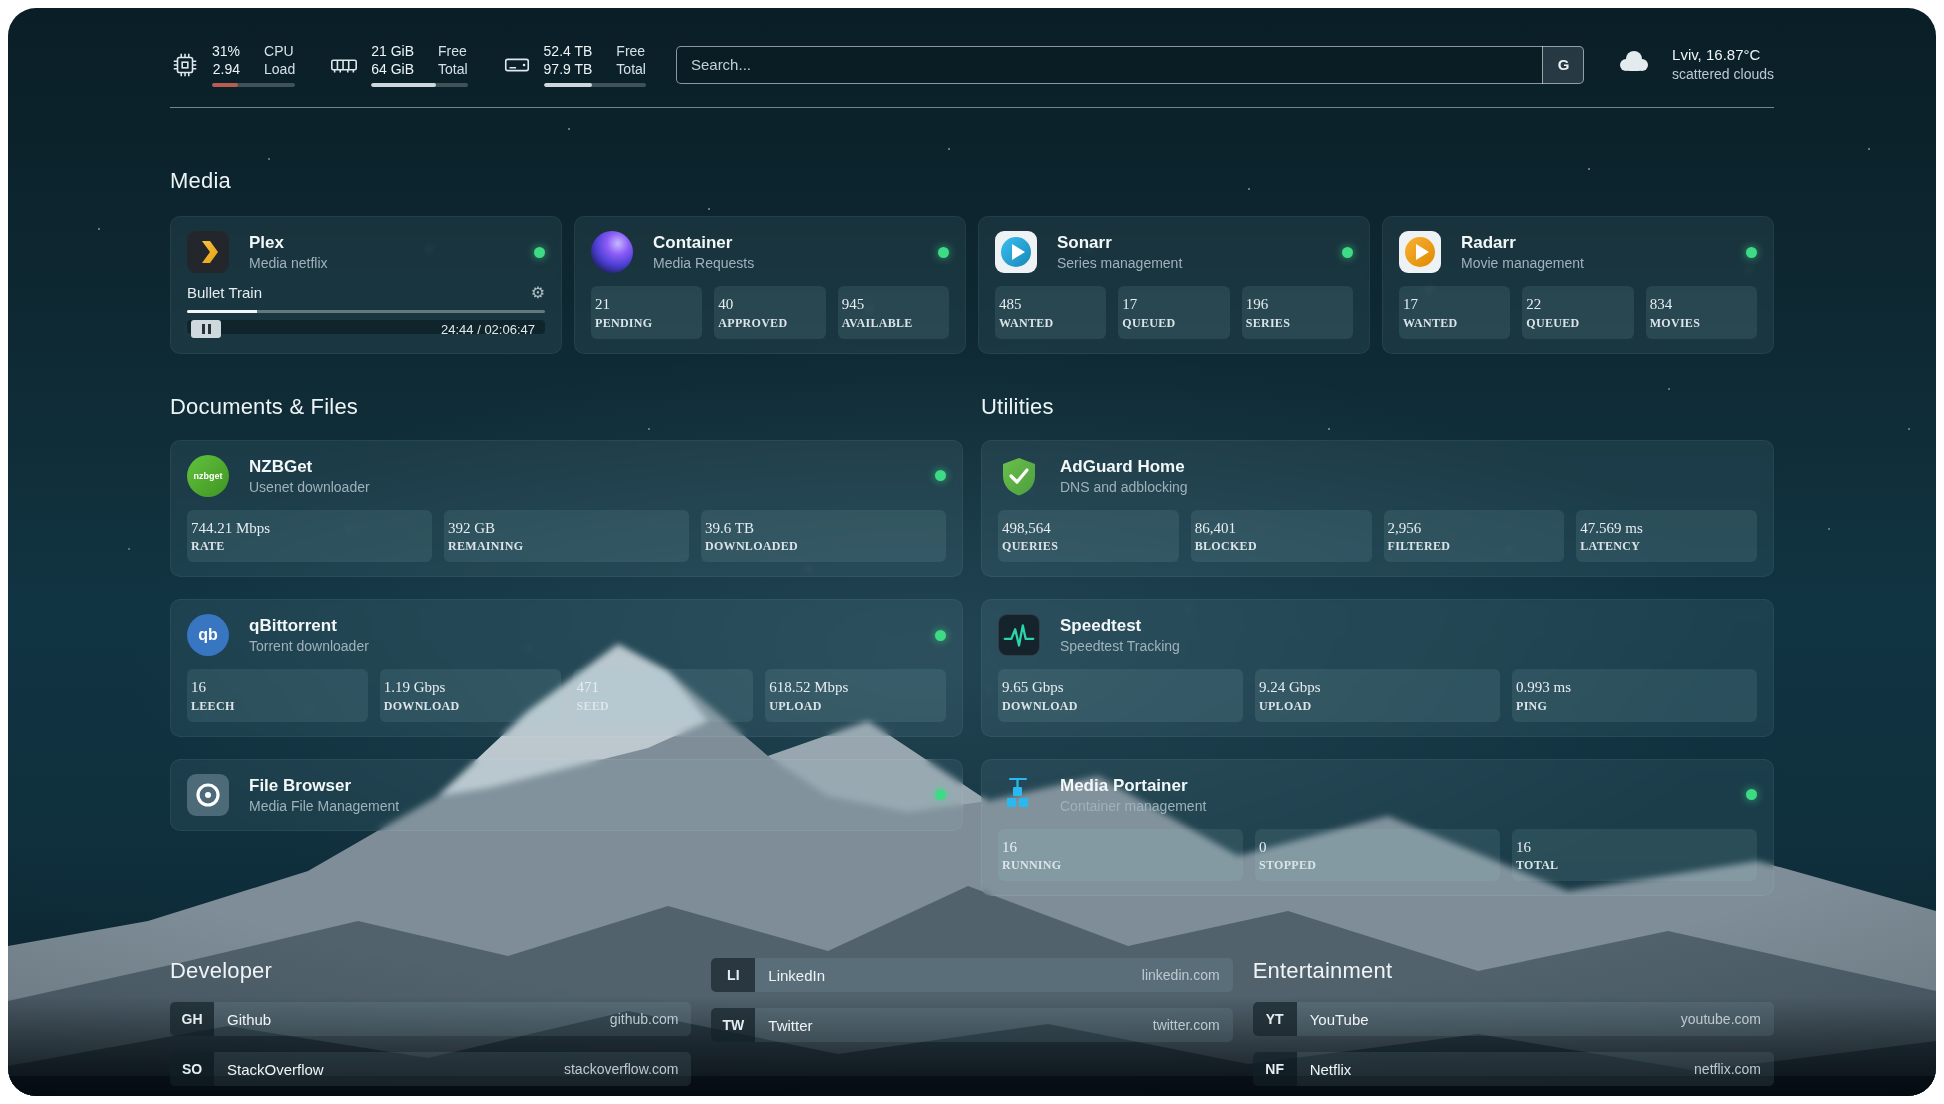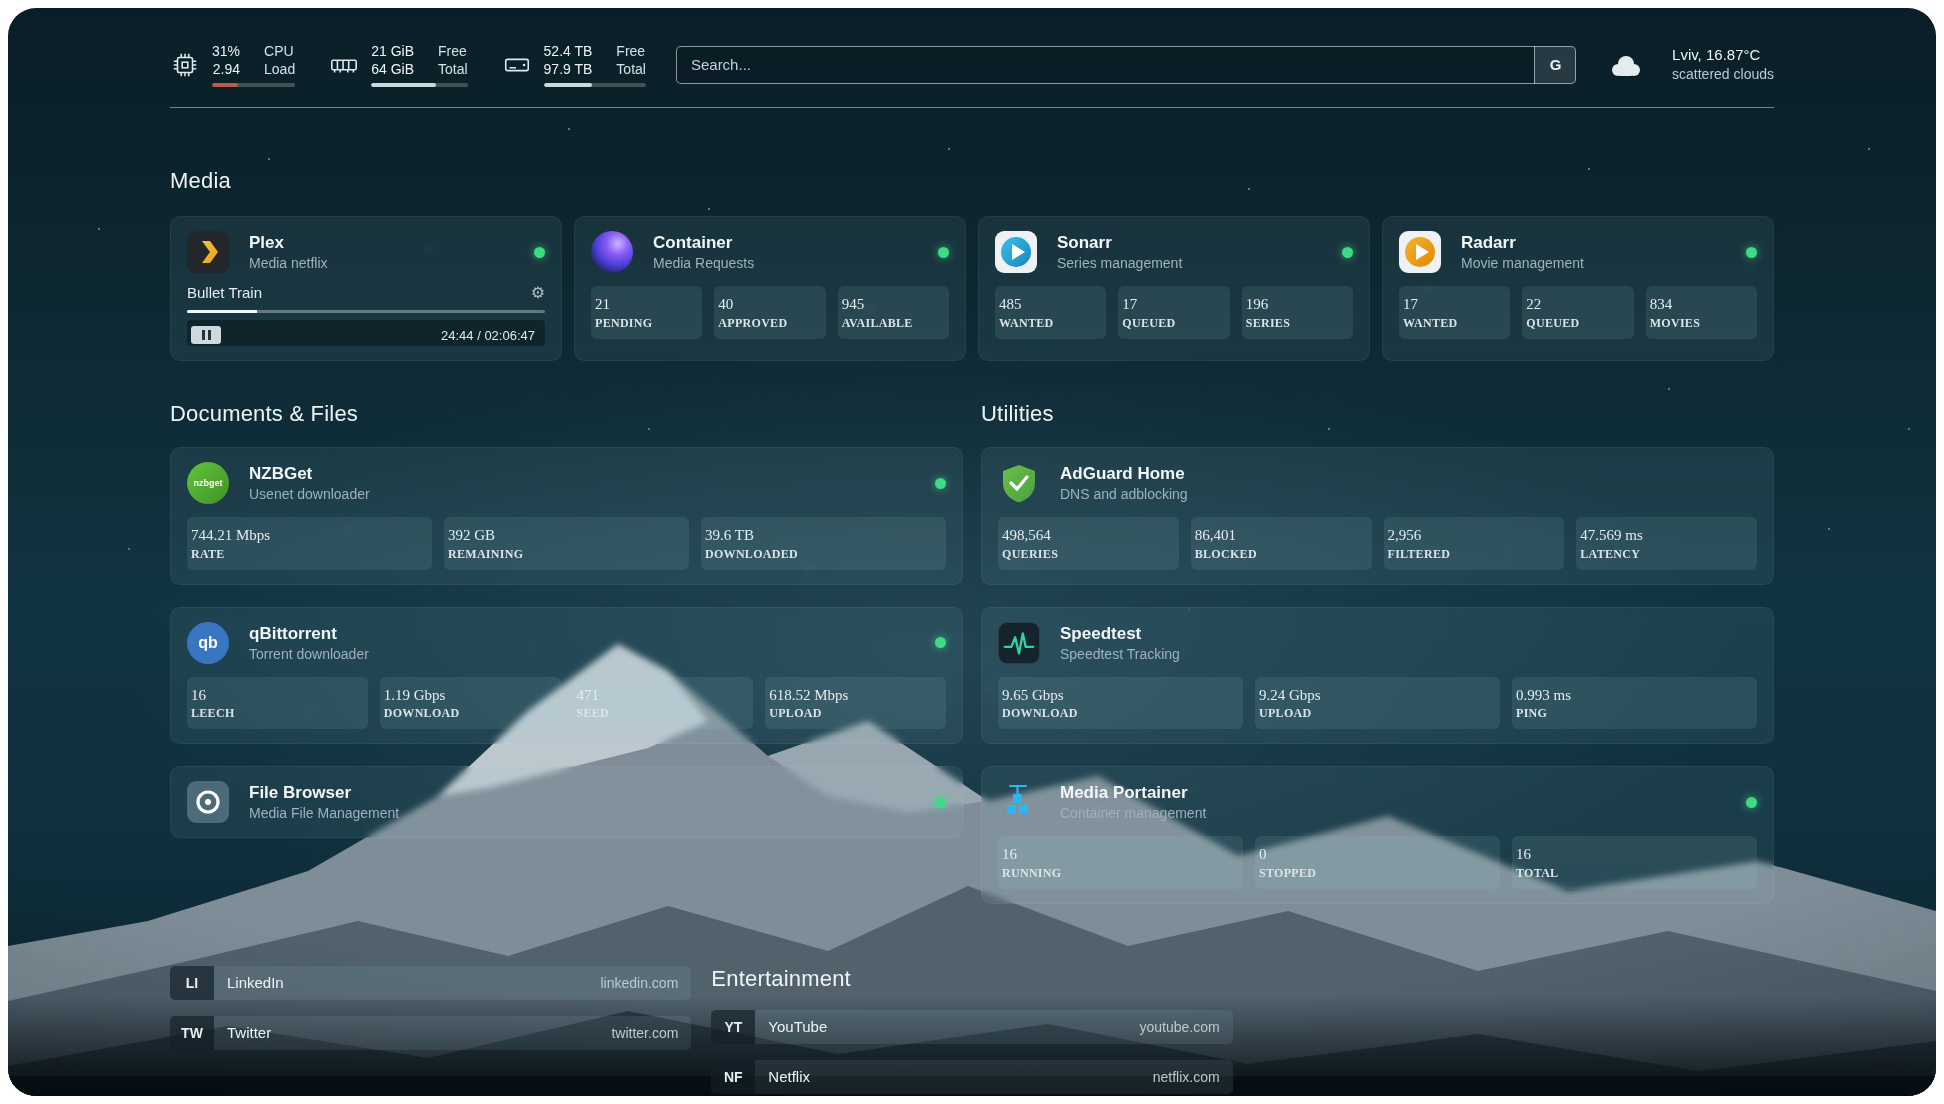--- a/index.html
+++ b/index.html
@@ -54,21 +54,21 @@
   .searchwrap input {
     width: 100%; height: 38px; border-radius: 5px; border: 1px solid rgba(225,235,240,0.6);
     background: rgba(8,22,28,0.35); color: #eef4f6; font-size: 15px; padding: 0 56px 0 14px;
     font-family: "Liberation Sans", sans-serif; outline: none;
   }
   .searchwrap input::placeholder { color: #c3d0d7; }
   .g-btn { position: absolute; right: 0; top: 0; bottom: 0; width: 42px; border: none;
     border-left: 1px solid rgba(225,235,240,0.6); border-radius: 0 5px 5px 0;
     background: rgba(190,212,222,0.16); color: #eef4f6; font-size: 15px; font-weight: 600; cursor: pointer; }
 
-  .weather { display: flex; align-items: center; gap: 28px; }
+  .weather { display: flex; gap: 20px; }
   .weather-texts { display: flex; flex-direction: column; line-height: 1.35; }
   .weather-loc { font-size: 15px; color: #eef4f6; }
   .weather-cond { font-size: 14px; color: #bcc9d0; }
 
   .divider { border: none; border-top: 1px solid rgba(220,232,238,0.5); margin-top: 20px; }
 
   
   .section-title { font-size: 22px; font-weight: 500; color: #eef4f6; letter-spacing: .2px; }
   .media-section { margin-top: 60px; }
   .cards-4 { margin-top: 22px; display: grid; grid-template-columns: repeat(4, 1fr); gap: 12px; }
@@ -91,21 +91,21 @@
     text-align: left; line-height: 1.35; font-family: Liberation Serif, serif; }
   .stat-value { font-size: 15px; color: #e6edf0; }
   .stat-label { font-size: 12px; font-weight: 700; color: #dbe4e8; letter-spacing: .3px; }
 
   
   .np-row { display: flex; align-items: center; margin-top: 11px; }
   .np-title { font-size: 15px; color: #e6edf0; }
   .gear { margin-left: auto; color: #aebdc4; font-size: 16px; cursor: pointer; line-height: 1; }
   .seek { margin-top: 9px; height: 3px; border-radius: 2px; background: rgba(255,255,255,0.32); overflow: hidden; }
   .seek .fill { height: 100%; background: #f2f7f8; }
-  .strip { margin-top: 7px; height: 26px; border-radius: 4px; background: rgba(5,15,20,0.45);
+  .strip { margin-top: 7px; height: 14px; border-radius: 4px; background: rgba(5,15,20,0.45);
     display: flex; align-items: center; padding: 4px 10px 0 4px; }
   .pause-pill { width: 30px; height: 18px; border-radius: 3px; background: #cfd9dd;
     display: flex; align-items: center; justify-content: center; gap: 3px; cursor: pointer; }
   .pause-pill i { display: block; width: 3px; height: 10px; background: #26323a; }
   .np-time { margin-left: auto; font-size: 13px; color: #e0e9ec; }
 
   
   .two-col { margin-top: 40px; display: grid; grid-template-columns: 1fr 1fr; gap: 18px; align-items: start; }
   .col .section-title { margin-bottom: 20px; }
   .col .card { margin-bottom: 22px; }
@@ -566,20 +566,34 @@
             <div class="stat-box">
               <div class="stat-value">16</div>
               <div class="stat-label">TOTAL</div>
             </div>
           </div>
         </article>
       </section>
     </div>
 
     <div class="bookmarks">
+      <section class="bm-col">
+        <h2 class="section-title">Developer</h2>
+        <div class="bm-row">
+          <span class="bm-badge">GH</span>
+          <span class="bm-name">Github</span>
+          <span class="bm-url">github.com</span>
+        </div>
+        <div class="bm-row">
+          <span class="bm-badge">SO</span>
+          <span class="bm-name">StackOverflow</span>
+          <span class="bm-url">stackoverflow.com</span>
+        </div>
+
+      </section>
 
       <section class="bm-col">
         <div class="bm-row">
           <span class="bm-badge">LI</span>
           <span class="bm-name">LinkedIn</span>
           <span class="bm-url">linkedin.com</span>
         </div>
         <div class="bm-row">
           <span class="bm-badge">TW</span>
           <span class="bm-name">Twitter</span>

